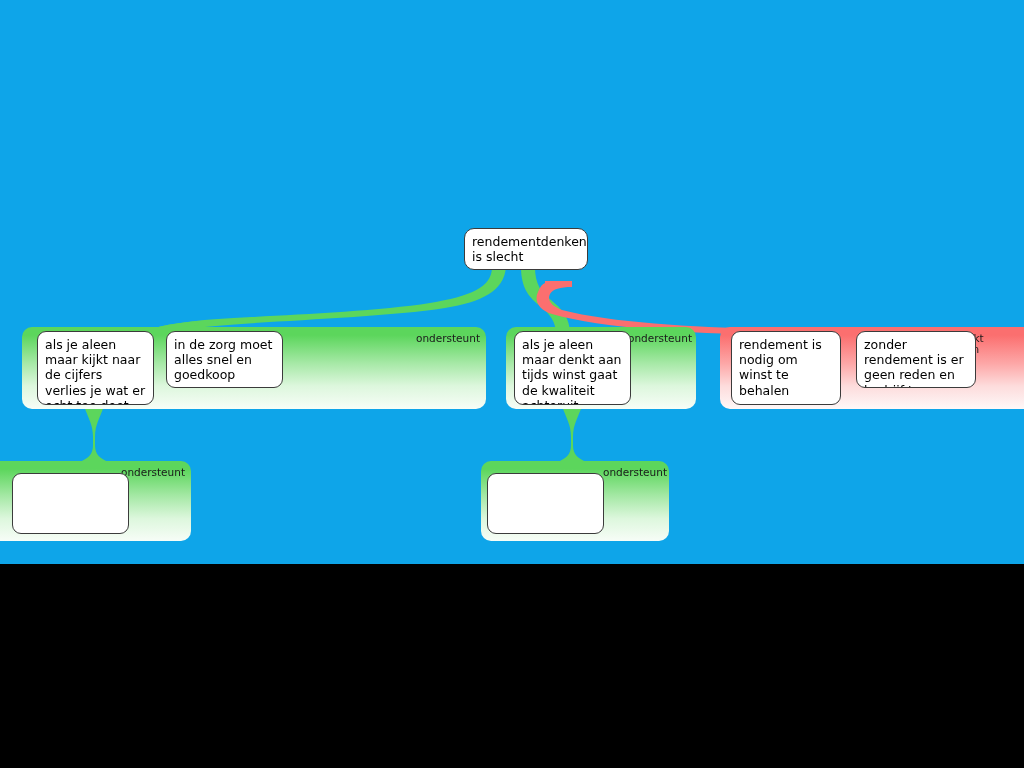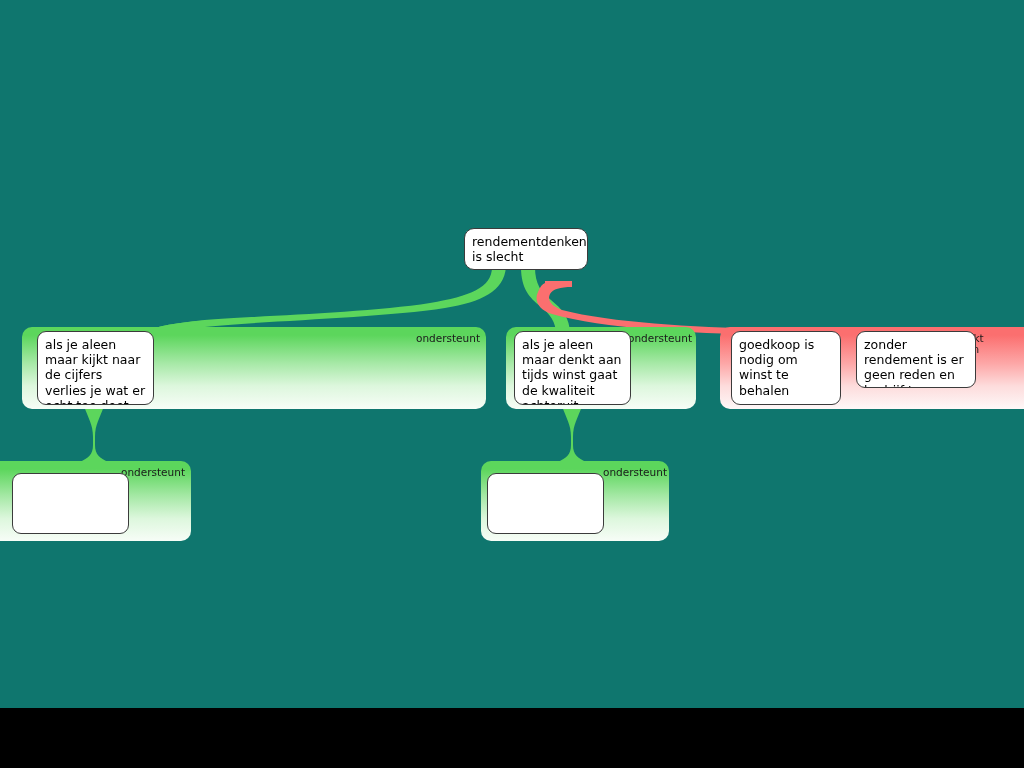--- a/index.html
+++ b/index.html
@@ -4,22 +4,22 @@
 <title>Argument Map</title>
 <style>
   html, body {
     margin: 0;
     padding: 0;
     background: #000000;
   }
   #canvas {
     position: relative;
     width: 1024px;
-    height: 708px;
-    background: #0f766e;
+    height: 564px;
+    background: #0ea5e9;
     overflow: hidden;
     font-family: "DejaVu Sans", "Liberation Sans", sans-serif;
   }
   #connectors {
     position: absolute;
     left: 0;
     top: 0;
     width: 1024px;
     height: 768px;
     pointer-events: none;
@@ -147,34 +147,37 @@
   <div class="claim root" style="left:464px; top:228px; width:124px; height:42px;">
     <span class="claim-text">rendementdenken is slecht</span>
   </div>
 
   <div class="panel support" style="left:22px; top:327px; width:464px; height:82px;">
     <div class="panel-label" style="right:8px; width:62px;">ondersteunt</div>
   </div>
   <div class="claim" style="left:37px; top:331px; width:117px; height:74px;">
     <span class="claim-text">als je aleen maar kijkt naar de cijfers verlies je wat er echt toe doet</span>
   </div>
+  <div class="claim" style="left:166px; top:331px; width:117px; height:57px;">
+    <span class="claim-text">in de zorg moet alles snel en goedkoop</span>
+  </div>
 
   <div class="panel support" style="left:506px; top:327px; width:190px; height:82px;">
     <div class="panel-label" style="right:6px; width:62px;">ondersteunt</div>
   </div>
   <div class="claim" style="left:514px; top:331px; width:117px; height:74px;">
     <span class="claim-text">als je aleen maar denkt aan tijds winst gaat de kwaliteit achteruit</span>
   </div>
 
   <div class="panel oppose" style="left:720px; top:327px; width:320px; height:82px;">
     <div class="panel-label" style="right:46px; width:60px;">spreekt
 tegen</div>
   </div>
   <div class="claim" style="left:731px; top:331px; width:110px; height:74px;">
-    <span class="claim-text">goedkoop is nodig om winst te behalen</span>
+    <span class="claim-text">rendement is nodig om winst te behalen</span>
   </div>
   <div class="claim" style="left:856px; top:331px; width:120px; height:57px;">
     <span class="claim-text">zonder rendement is er geen reden en bedrijf te hebben</span>
   </div>
 
   <div class="panel support" style="left:-12px; top:461px; width:203px; height:80px;">
     <div class="panel-label" style="right:8px; width:62px;">ondersteunt</div>
   </div>
   <div class="claim" style="left:12px; top:473px; width:117px; height:61px;">
     <span class="claim-text"></span>

